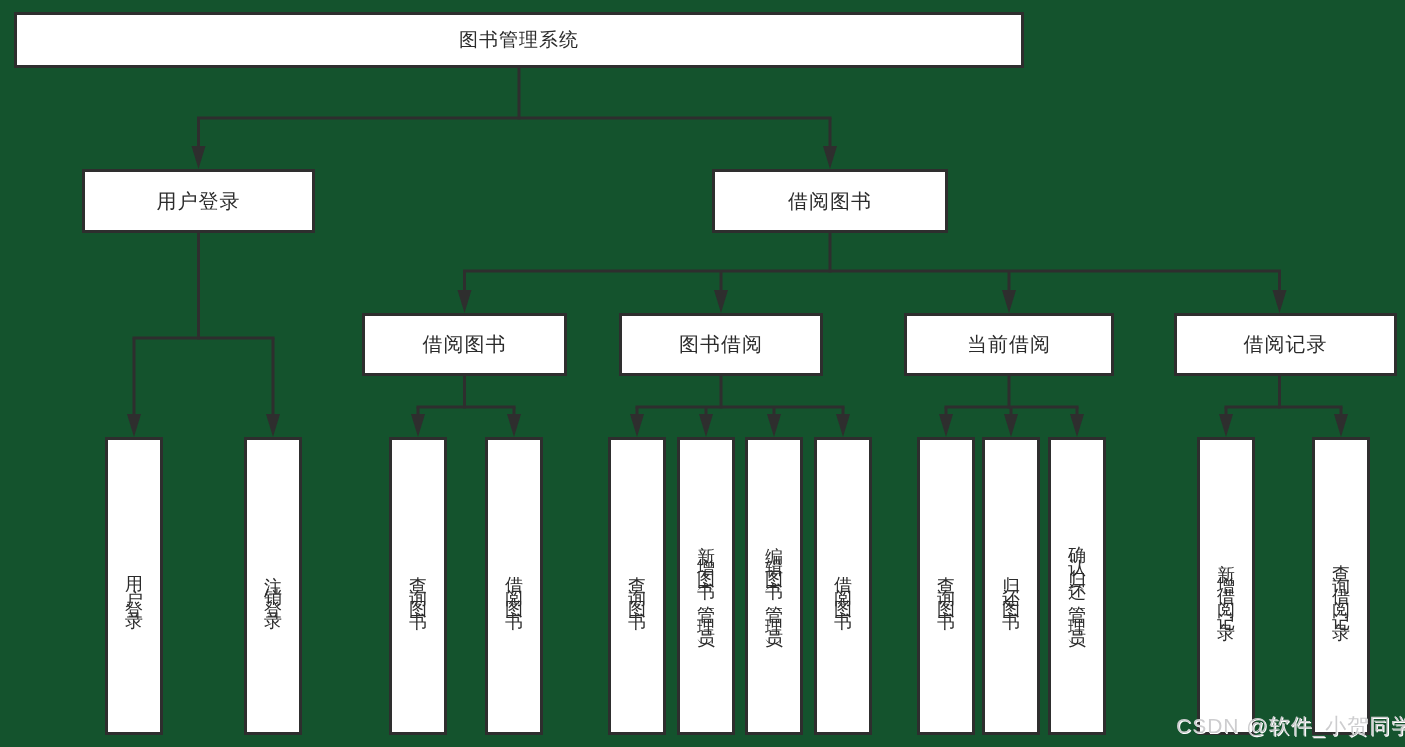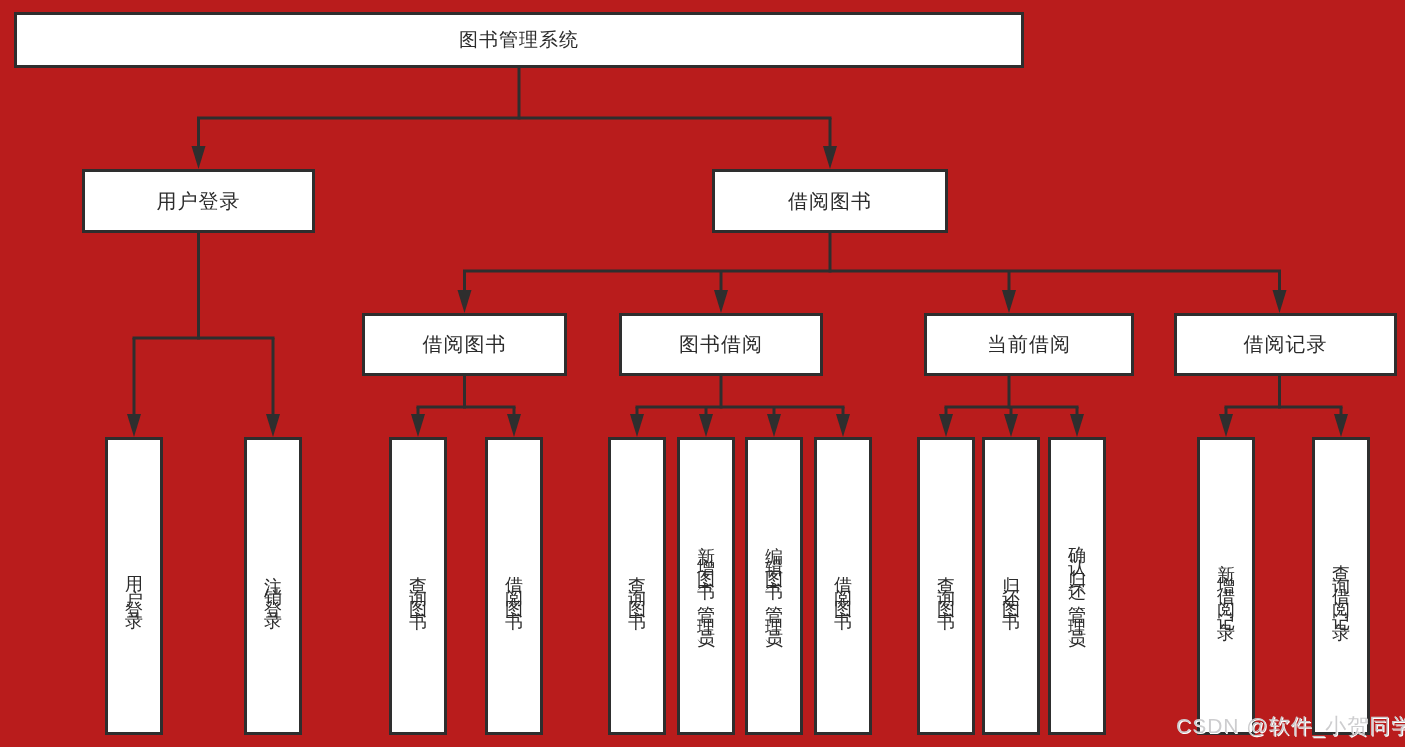--- a/index.html
+++ b/index.html
@@ -1,17 +1,17 @@
 <!DOCTYPE html>
 <html><head>
 <meta charset="utf-8">
 <style>
   html,body{margin:0;padding:0;background:#ffffff;}
   .canvas{
-    position:relative;width:1405px;height:747px;background:#b91c1c;overflow:hidden;
+    position:relative;width:1405px;height:747px;background:#14532d;overflow:hidden;
     font-family:"Liberation Sans","DejaVu Sans",sans-serif;
   }
   .connectors{position:absolute;left:0;top:0;width:1405px;height:747px;}
   .box{
     position:absolute;background:#ffffff;border:3px solid #2e2e2e;box-sizing:border-box;
     display:flex;align-items:center;justify-content:center;color:#2b2b2b;
   }
   .hlabel{font-size:20px;letter-spacing:1px;white-space:nowrap;}
   .root .hlabel{font-size:19px;}
   .vtext{
@@ -110,21 +110,21 @@
   <div class="box lv1" style="left:712px;width:236px;">
     <span class="hlabel">借阅图书</span>
   </div>
 
   <div class="box lv2" style="left:362px;width:205px;">
     <span class="hlabel">借阅图书</span>
   </div>
   <div class="box lv2" style="left:619px;width:204px;">
     <span class="hlabel">图书借阅</span>
   </div>
-  <div class="box lv2" style="left:904px;width:210px;margin-left:20px;">
+  <div class="box lv2" style="left:904px;width:210px;">
     <span class="hlabel">当前借阅</span>
   </div>
   <div class="box lv2" style="left:1174px;width:223px;">
     <span class="hlabel">借阅记录</span>
   </div>
 
   <div class="box leaf" style="left:105px;">
     <span class="vtext">用户登录</span>
   </div>
   <div class="box leaf" style="left:244px;">

